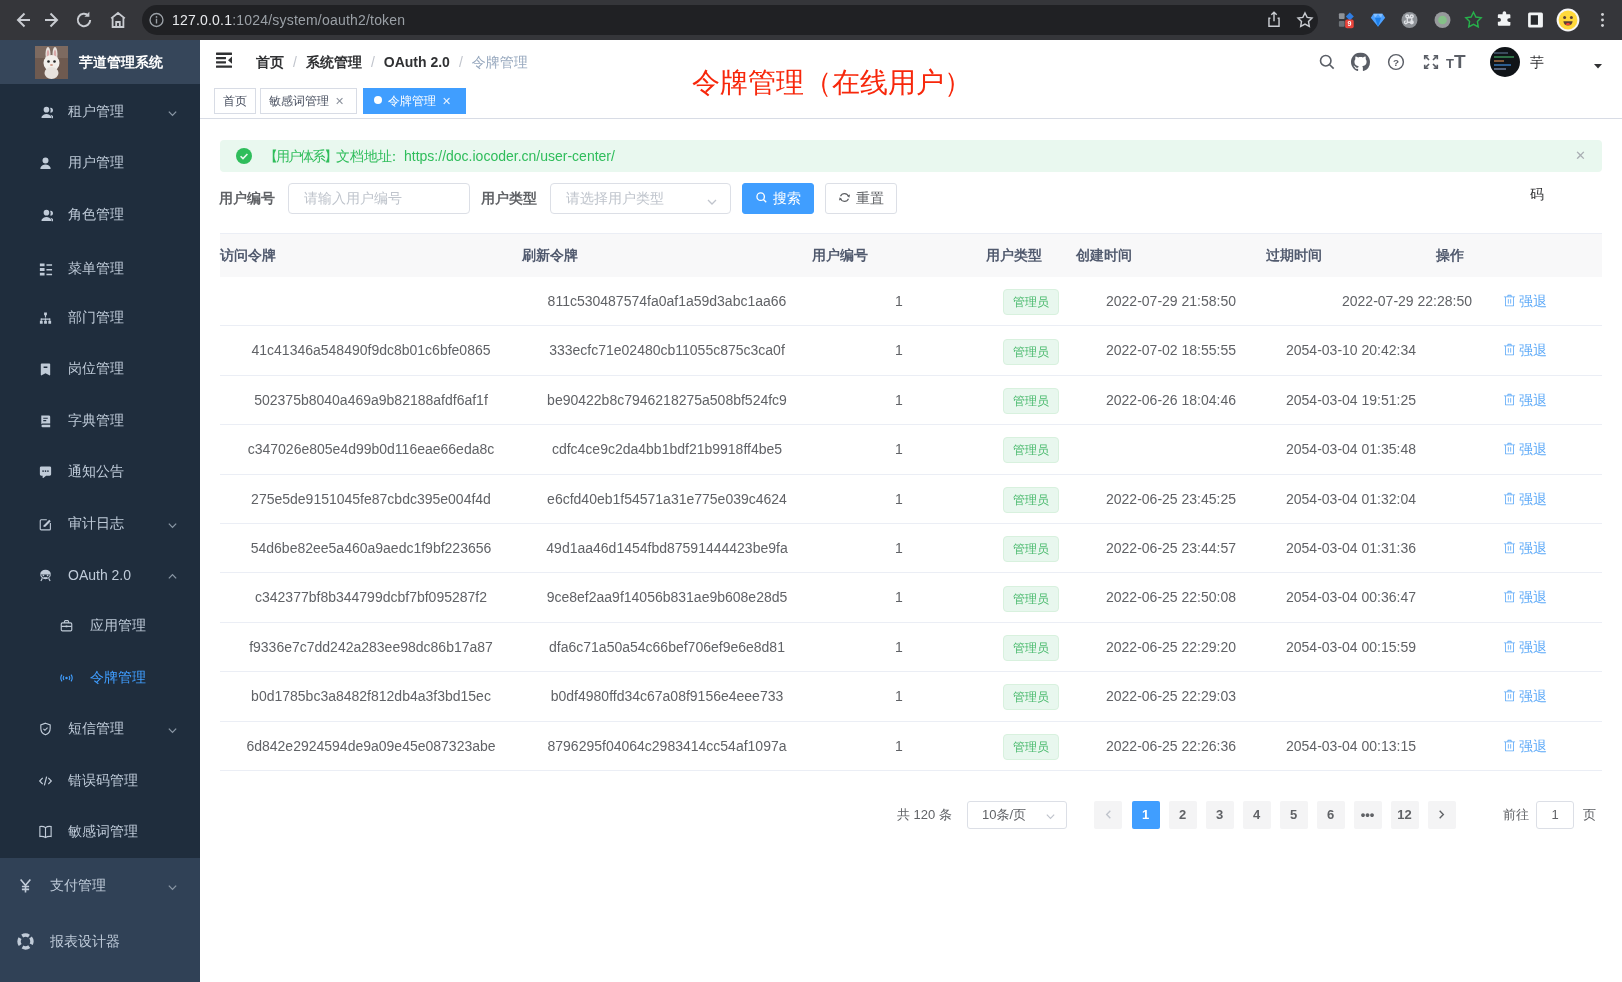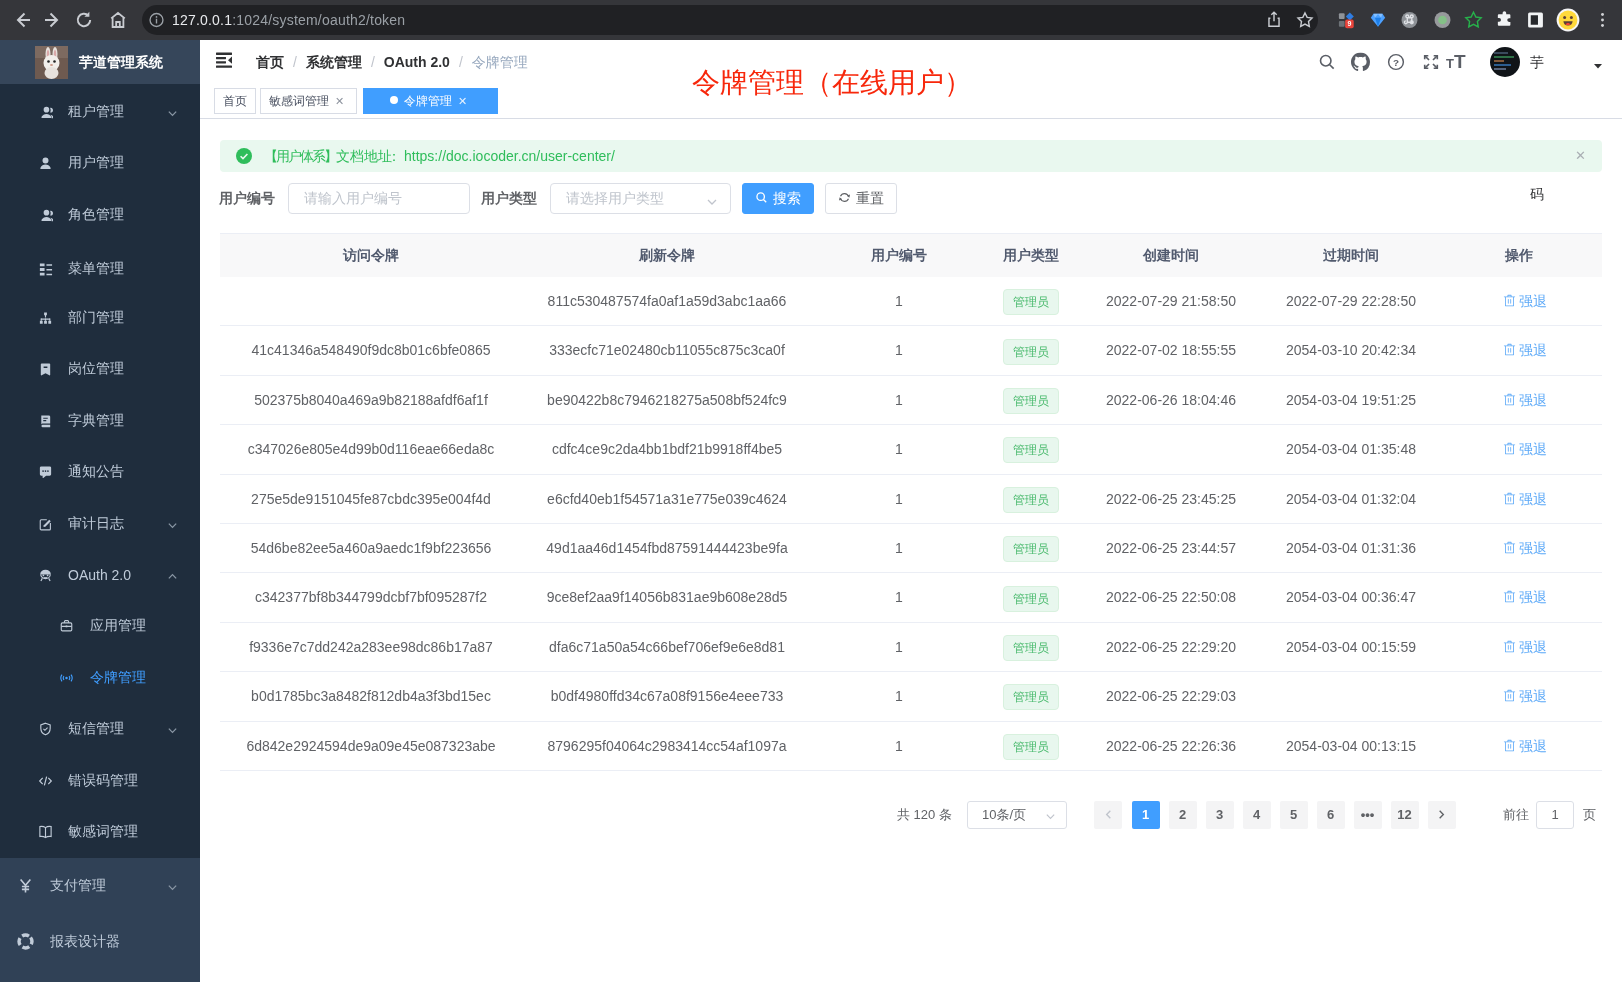--- a/index.html
+++ b/index.html
@@ -26,21 +26,21 @@
 #crumb{position:absolute;left:56px;top:0;line-height:44px;font-size:14px;color:#303133;white-space:nowrap}
 #crumb .sep{color:#c0c4cc;margin:0 9px;font-weight:400}
 #crumb b{font-weight:700;color:#303133}
 #crumb .last{color:#97a8be}
 .nico{position:absolute;top:50%;transform:translateY(-50%);color:#5a5e66}
 #uname{position:absolute;left:1330px;top:0;line-height:44px;font-size:14px;color:#303133}
 
 #tags{position:absolute;left:200px;top:84px;width:1422px;height:35px;background:#fff;border-bottom:1px solid #d8dce5}
 .tag-item{position:absolute;top:4px;height:26px;line-height:24px;border:1px solid #d8dce5;background:#fff;color:#495060;font-size:12px;padding:0 8px;white-space:nowrap}
 .tag-item .x{display:inline-block;margin-left:6px;margin-right:4px;color:#8d939e;font-size:11px;vertical-align:0}
-.tag-item.on{background:#409eff;border-color:#409eff;color:#fff;padding:0 26px}
+.tag-item.on{background:#409eff;border-color:#409eff;color:#fff;padding:0 10px}
 .tag-item.on .x{color:#e8f3ff}
 .tag-item.on .dot{display:inline-block;width:8px;height:8px;border-radius:50%;background:#fff;margin-right:6px;vertical-align:1px}
 
 #annot{position:absolute;left:692px;top:64px;font-size:28px;color:#f7270b;white-space:nowrap;z-index:9}
 
 #alert{position:absolute;left:220px;top:140px;width:1382px;height:32px;background:#e9f8ef;border-radius:4px;color:#2fbd5b;font-size:14px;line-height:32px}
 #alert .ck{position:absolute;left:16px;top:8px}
 #alert .atx{position:absolute;left:44px}
 #alert .ax{position:absolute;right:16px;color:#a9aeb3;font-size:13px}
 
@@ -48,21 +48,21 @@
 .fbox{position:absolute;top:183px;height:31px;border:1px solid #dcdfe6;border-radius:4px;background:#fff;line-height:29px;font-size:14px;color:#bfc4cc}
 .fbox .ph{margin-left:15px}
 .selarrow{position:absolute;right:12px;top:12px}
 .btn{position:absolute;top:183px;height:31px;border-radius:3px;font-size:14px;line-height:29px;text-align:center}
 #btnsearch{left:742px;width:72px;background:#409eff;color:#fff;border:1px solid #409eff}
 #btnreset{left:825px;width:72px;background:#fff;color:#606266;border:1px solid #dcdfe6}
 .bic{vertical-align:-1px;margin-right:5px}
 
 #table{position:absolute;left:220px;top:233px;width:1382px;height:537px;border-top:1px solid #ebeef5;font-size:14px}
 #thead{position:absolute;left:0;top:0;width:1382px;height:43px;background:#f8f8f9}
-.th{position:absolute;top:0;height:43px;line-height:43px;text-align:center;color:#515a6e;font-weight:700}
+.th{position:absolute;top:0;height:43px;line-height:43px;color:#515a6e;font-weight:700}
 .tr{position:absolute;left:0;width:1382px;height:49.4px;border-bottom:1px solid #ebeef5;background:#fff}
 .td{position:absolute;top:0;height:48.4px;line-height:48.4px;text-align:center;color:#606266;white-space:nowrap;overflow:hidden}
 .tag{display:inline-block;height:26px;line-height:24px;padding:0 9px;border:1px solid #d8f1de;background:#e8f7ee;color:#47b96b;font-size:12px;border-radius:4px;vertical-align:middle}
 .klink{color:#5ca9f8;font-size:14px}
 .delic{vertical-align:-1px;margin-right:3px}
 
 #pager{position:absolute;left:0;top:801px;width:1622px;height:28px;font-size:13px;color:#606266}
 .pgtotal{position:absolute;left:897px;line-height:28px}
 .pgsel{position:absolute;left:967px;width:100px;height:28px;border:1px solid #dcdfe6;border-radius:3px;line-height:26px;text-align:left}
 .pgsel span{margin-left:14px}
@@ -397,21 +397,21 @@
     <div class="th" style="left:766px;width:90px">用户类型</div>
     <div class="th" style="left:856px;width:190px">创建时间</div>
     <div class="th" style="left:1046px;width:170px">过期时间</div>
     <div class="th" style="left:1216px;width:166px">操作</div>
   </div>
 <div class="tr" style="top:43.0px">
 <div class="td" style="left:302px;width:290px">811c530487574fa0af1a59d3abc1aa66</div>
 <div class="td" style="left:592px;width:174px">1</div>
 <div class="td" style="left:766px;width:90px"><span class="tag">管理员</span></div>
 <div class="td" style="left:856px;width:190px">2022-07-29 21:58:50</div>
-<div class="td" style="left:1046px;width:170px">2022-07-29 22:28:50</div>
+<div class="td" style="left:1102px;width:170px">2022-07-29 22:28:50</div>
 <div class="td" style="left:1222px;width:166px"><span class="klink"><svg class="delic" viewBox="0 0 1024 1024" width="13" height="13">
             <path fill="currentColor" d="M160 256H96a32 32 0 0 1 0-64h256V95.936a32 32 0 0 1 32-32h256a32 32 0 0 1 32 32V192h256a32 32 0 1 1 0 64h-64v672a32 32 0 0 1-32 32H192a32 32 0 0 1-32-32V256zm448-64v-64H416v64h192zM224 896h576V256H224v640zm192-128a32 32 0 0 1-32-32V416a32 32 0 0 1 64 0v320a32 32 0 0 1-32 32zm192 0a32 32 0 0 1-32-32V416a32 32 0 0 1 64 0v320a32 32 0 0 1-32 32z"></path>
           </svg>强退</span></div>
 </div>
 <div class="tr" style="top:92.4px">
 <div class="td" style="left:0;width:302px">41c41346a548490f9dc8b01c6bfe0865</div>
 <div class="td" style="left:302px;width:290px">333ecfc71e02480cb11055c875c3ca0f</div>
 <div class="td" style="left:592px;width:174px">1</div>
 <div class="td" style="left:766px;width:90px"><span class="tag">管理员</span></div>
 <div class="td" style="left:856px;width:190px">2022-07-02 18:55:55</div>

